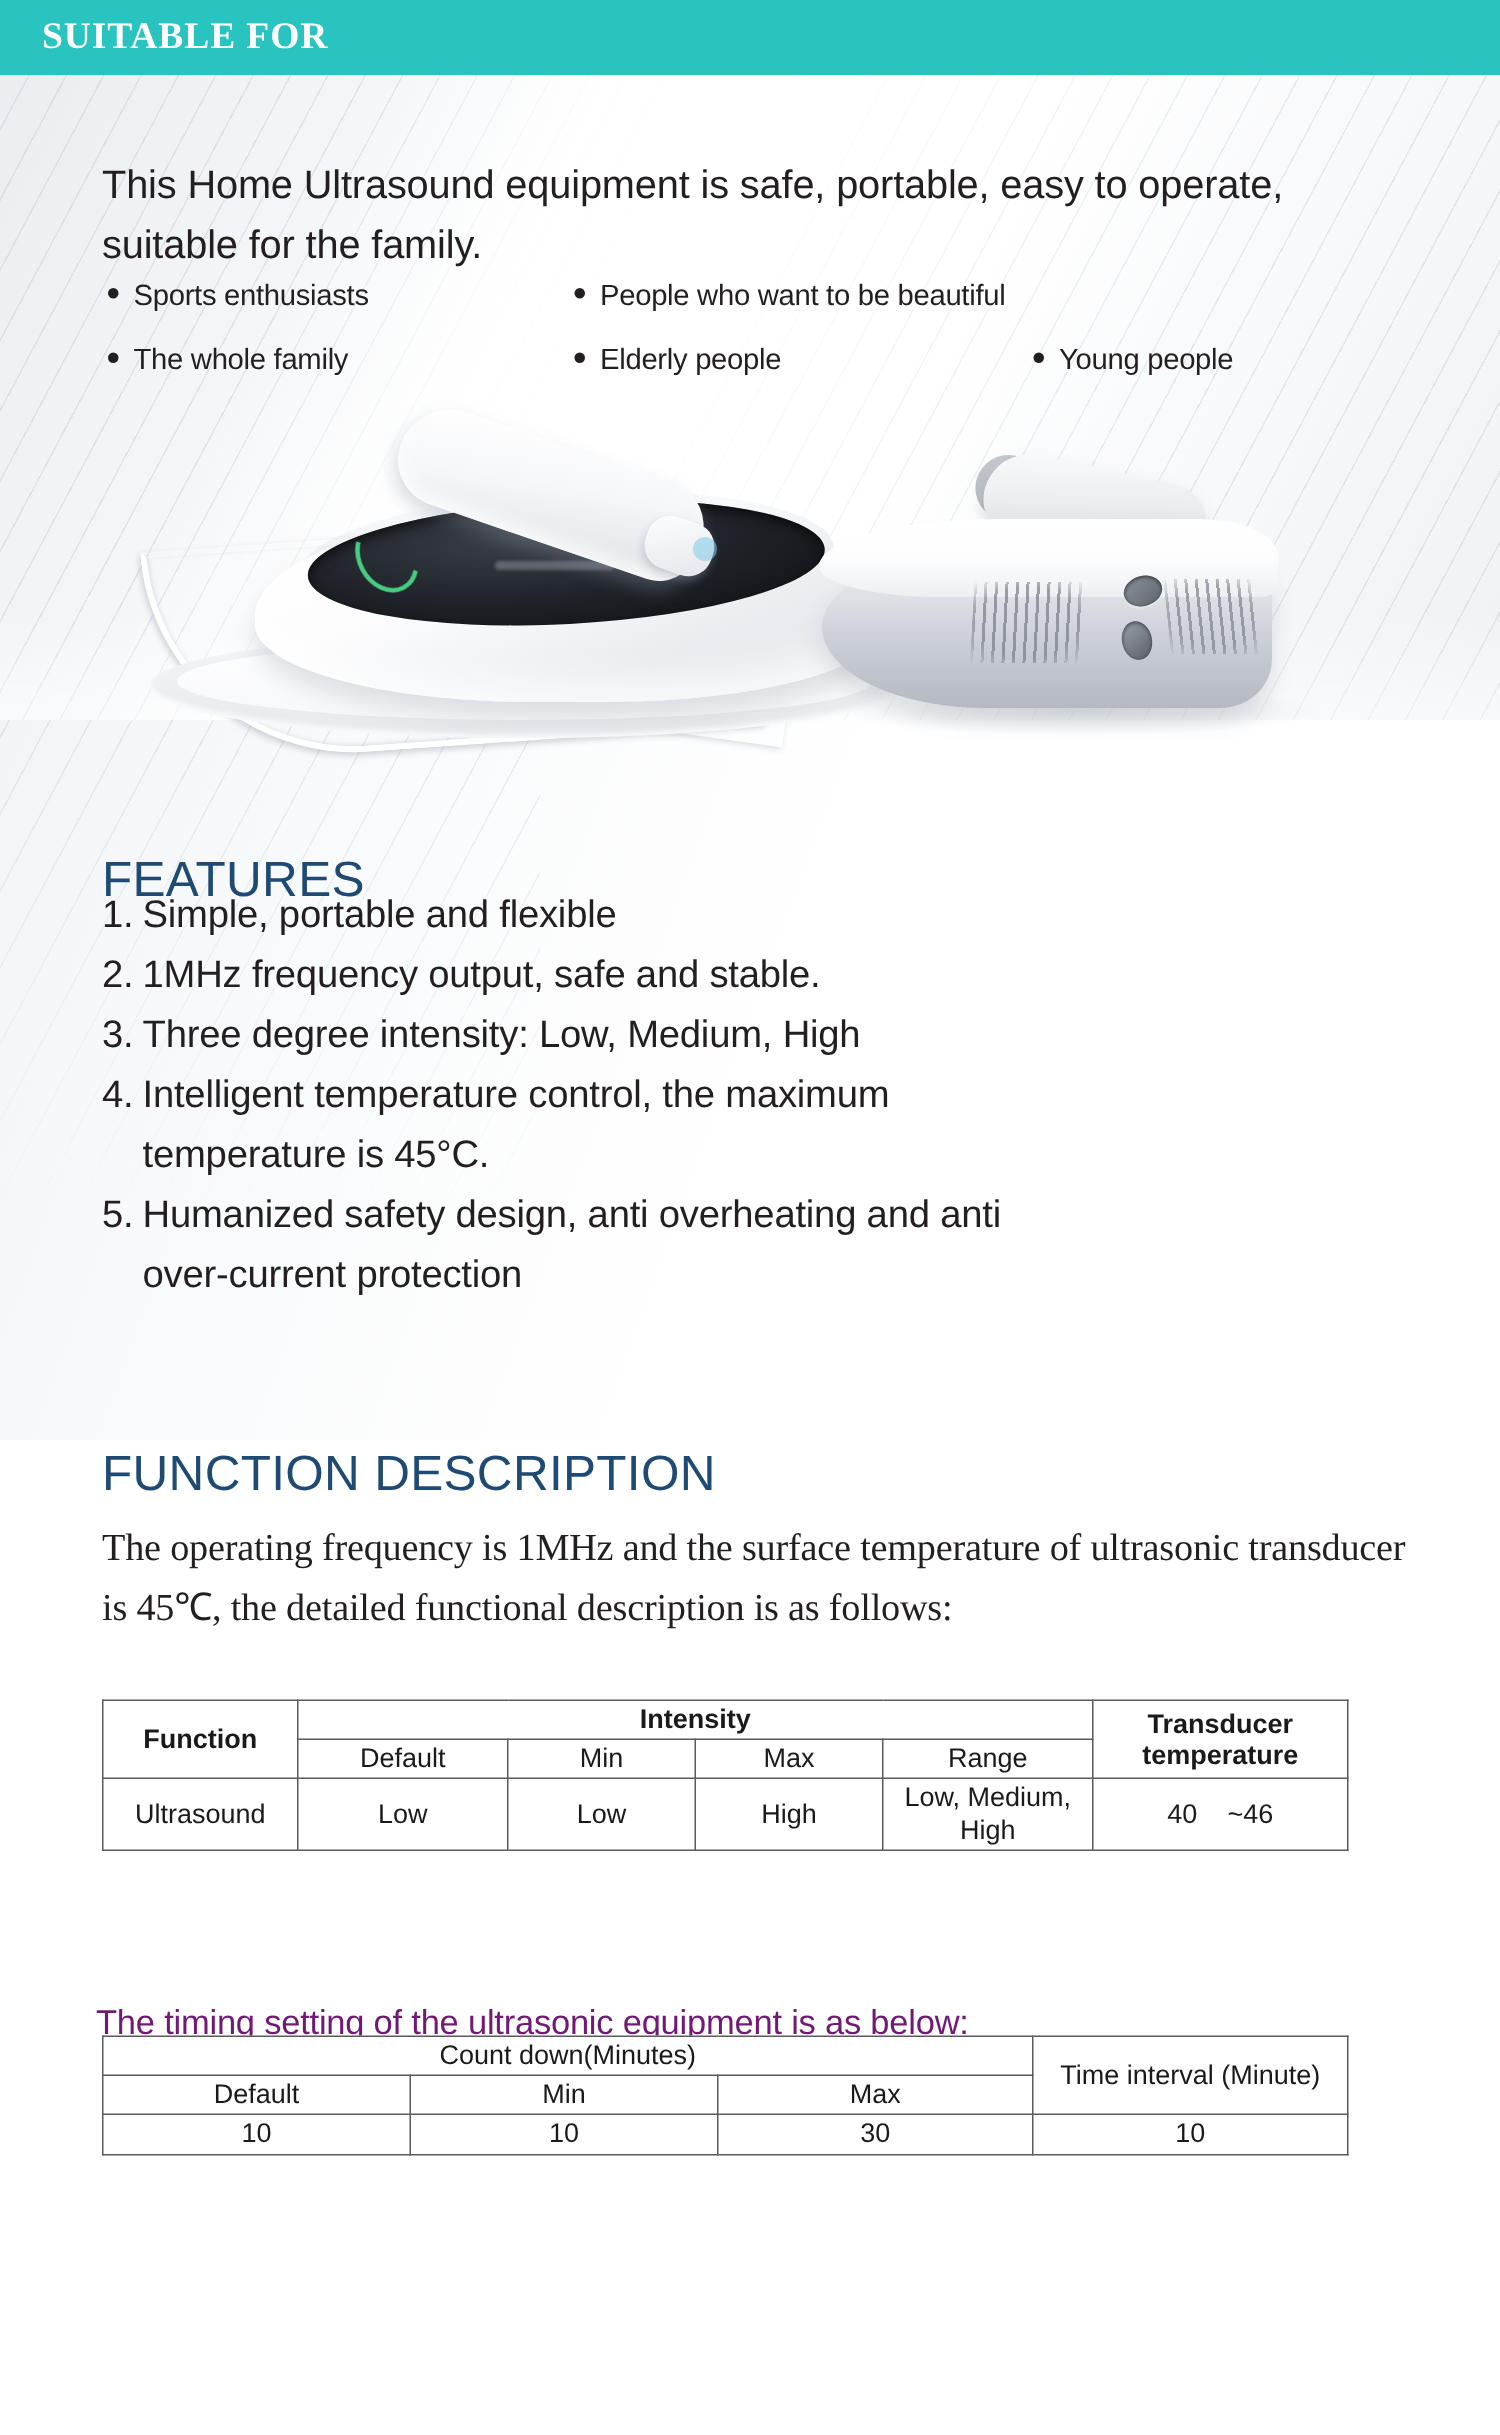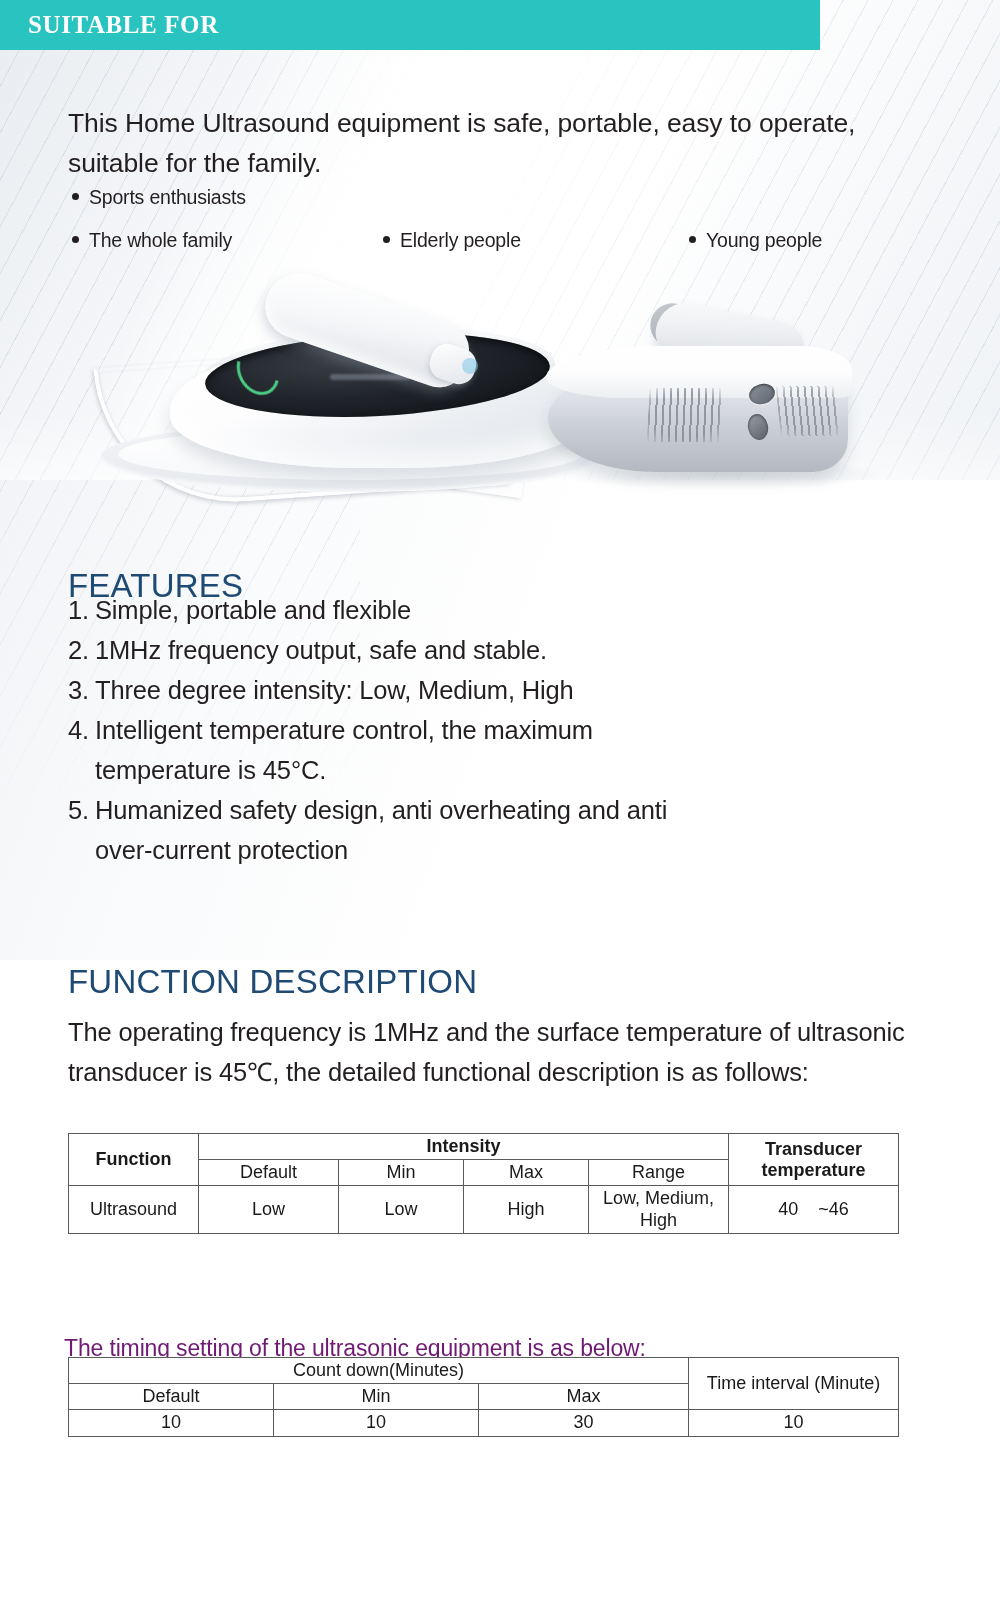--- a/index.html
+++ b/index.html
@@ -102,21 +102,21 @@
     -webkit-mask-image: linear-gradient(to bottom, #000 0%, transparent 72%);
             mask-image: linear-gradient(to bottom, #000 0%, transparent 72%);
   }
 
   .content { position: relative; z-index: 3; }
 
   
   .section-bar {
     position: absolute;
     left: 0; top: 0;
-    width: 820px;
+    width: 1000px;
     height: 50px;
     background: #29c3c0;
     display: flex;
     align-items: center;
   }
   .section-bar .bar-title {
     margin-left: 28px;
     color: #ffffff;
     font-family: "Liberation Serif", "DejaVu Serif", serif;
     font-weight: 700;
@@ -398,20 +398,21 @@
 
   
   .funcdesc {
     position: absolute;
     left: 68px; top: 986px;
     width: 870px;
     font-size: 25.5px;
     line-height: 40px;
     color: #231f20;
     letter-spacing: -0.15px;
+    font-family: Liberation Serif, serif;
   }
 
   
   .tbl {
     position: absolute;
     border-collapse: collapse;
     table-layout: fixed;
     background: #ffffff;
   }
   .tbl td {
@@ -460,20 +461,24 @@
       <span class="bar-title">SUITABLE FOR</span>
     </div>
 
     <p class="intro">This Home Ultrasound equipment is safe, portable, easy to operate, suitable for the family.</p>
 
     <div class="bullets">
       <div class="bullet-row">
         <div class="bullet col-a">
           <span class="dot"></span>
           <span>Sports enthusiasts</span>
+        </div>
+        <div class="bullet col-b">
+          <span class="dot"></span>
+          <span>People who want to be beautiful</span>
         </div>
       </div>
       <div class="bullet-row">
         <div class="bullet col-a">
           <span class="dot"></span>
           <span>The whole family</span>
         </div>
         <div class="bullet col-b">
           <span class="dot"></span>
           <span>Elderly people</span>

